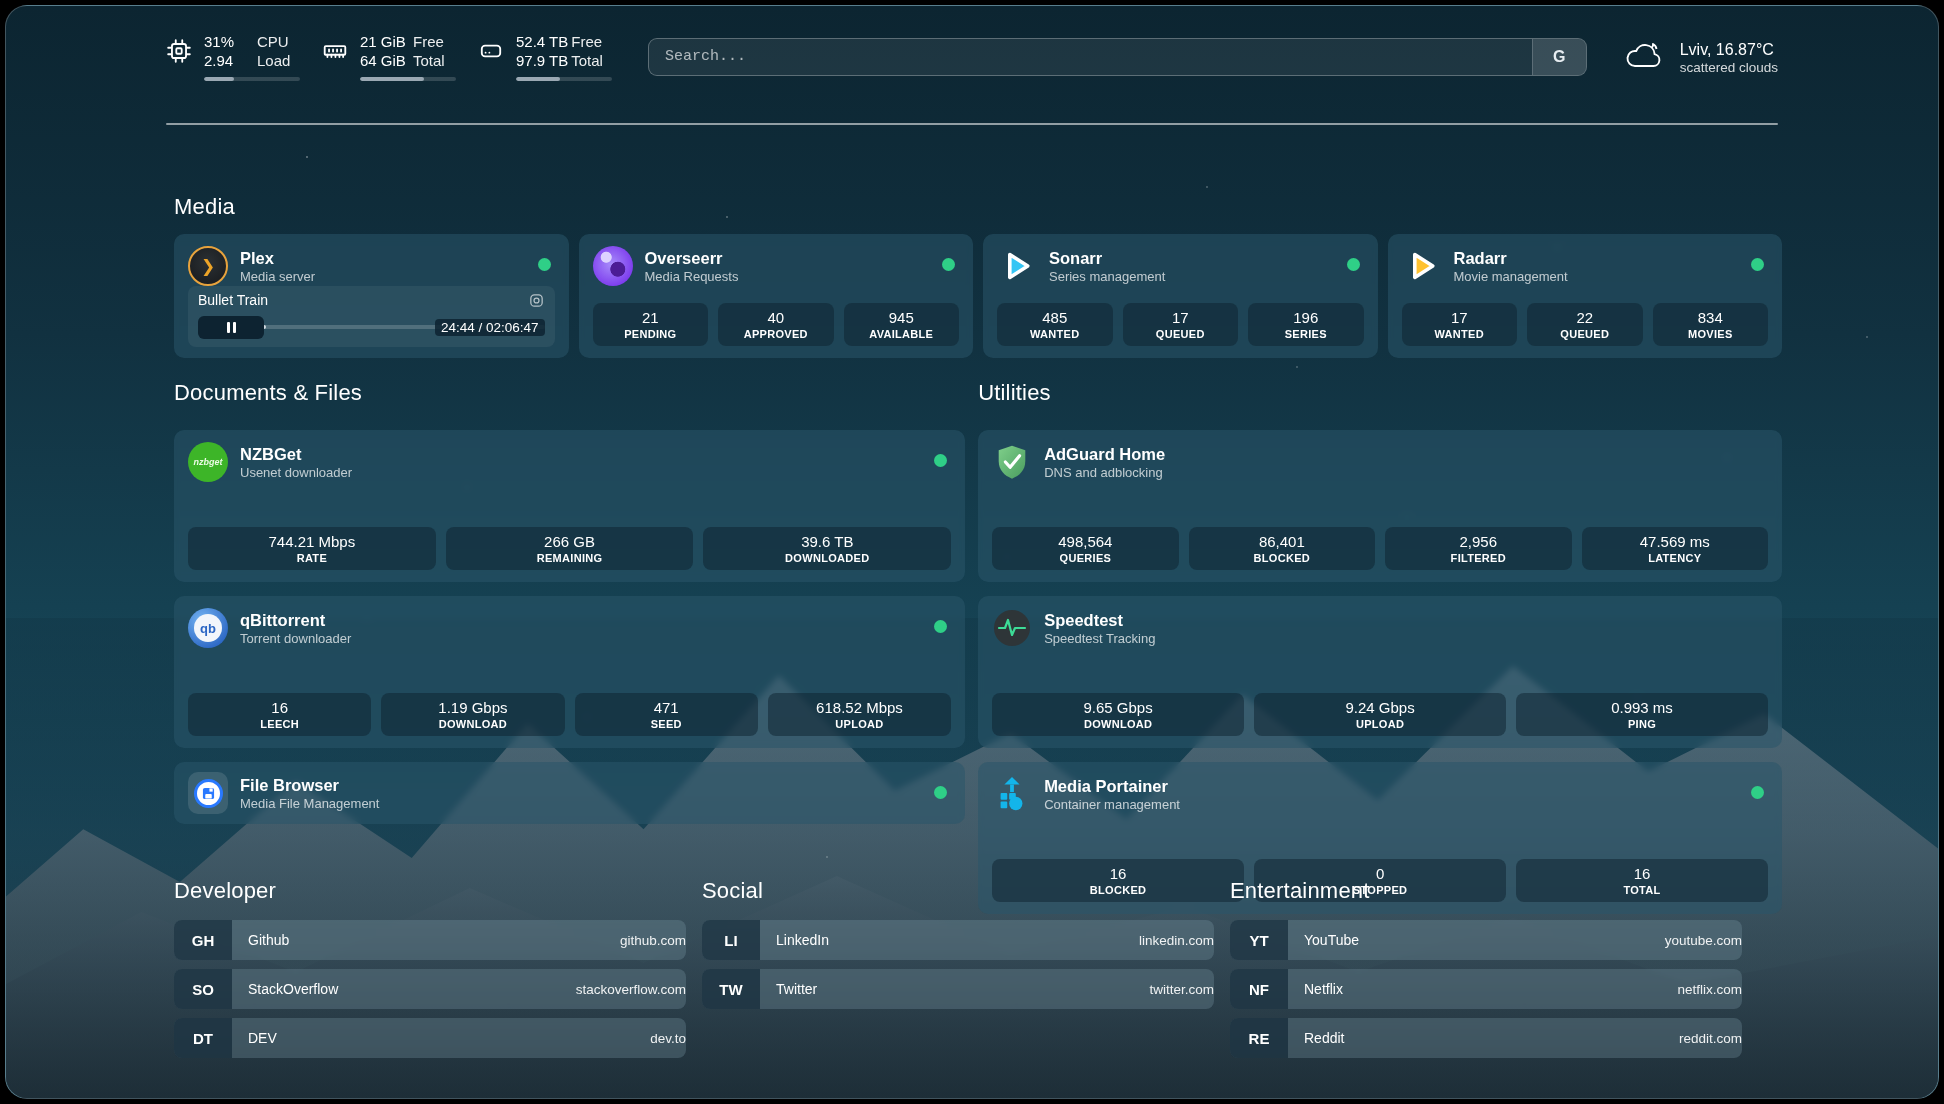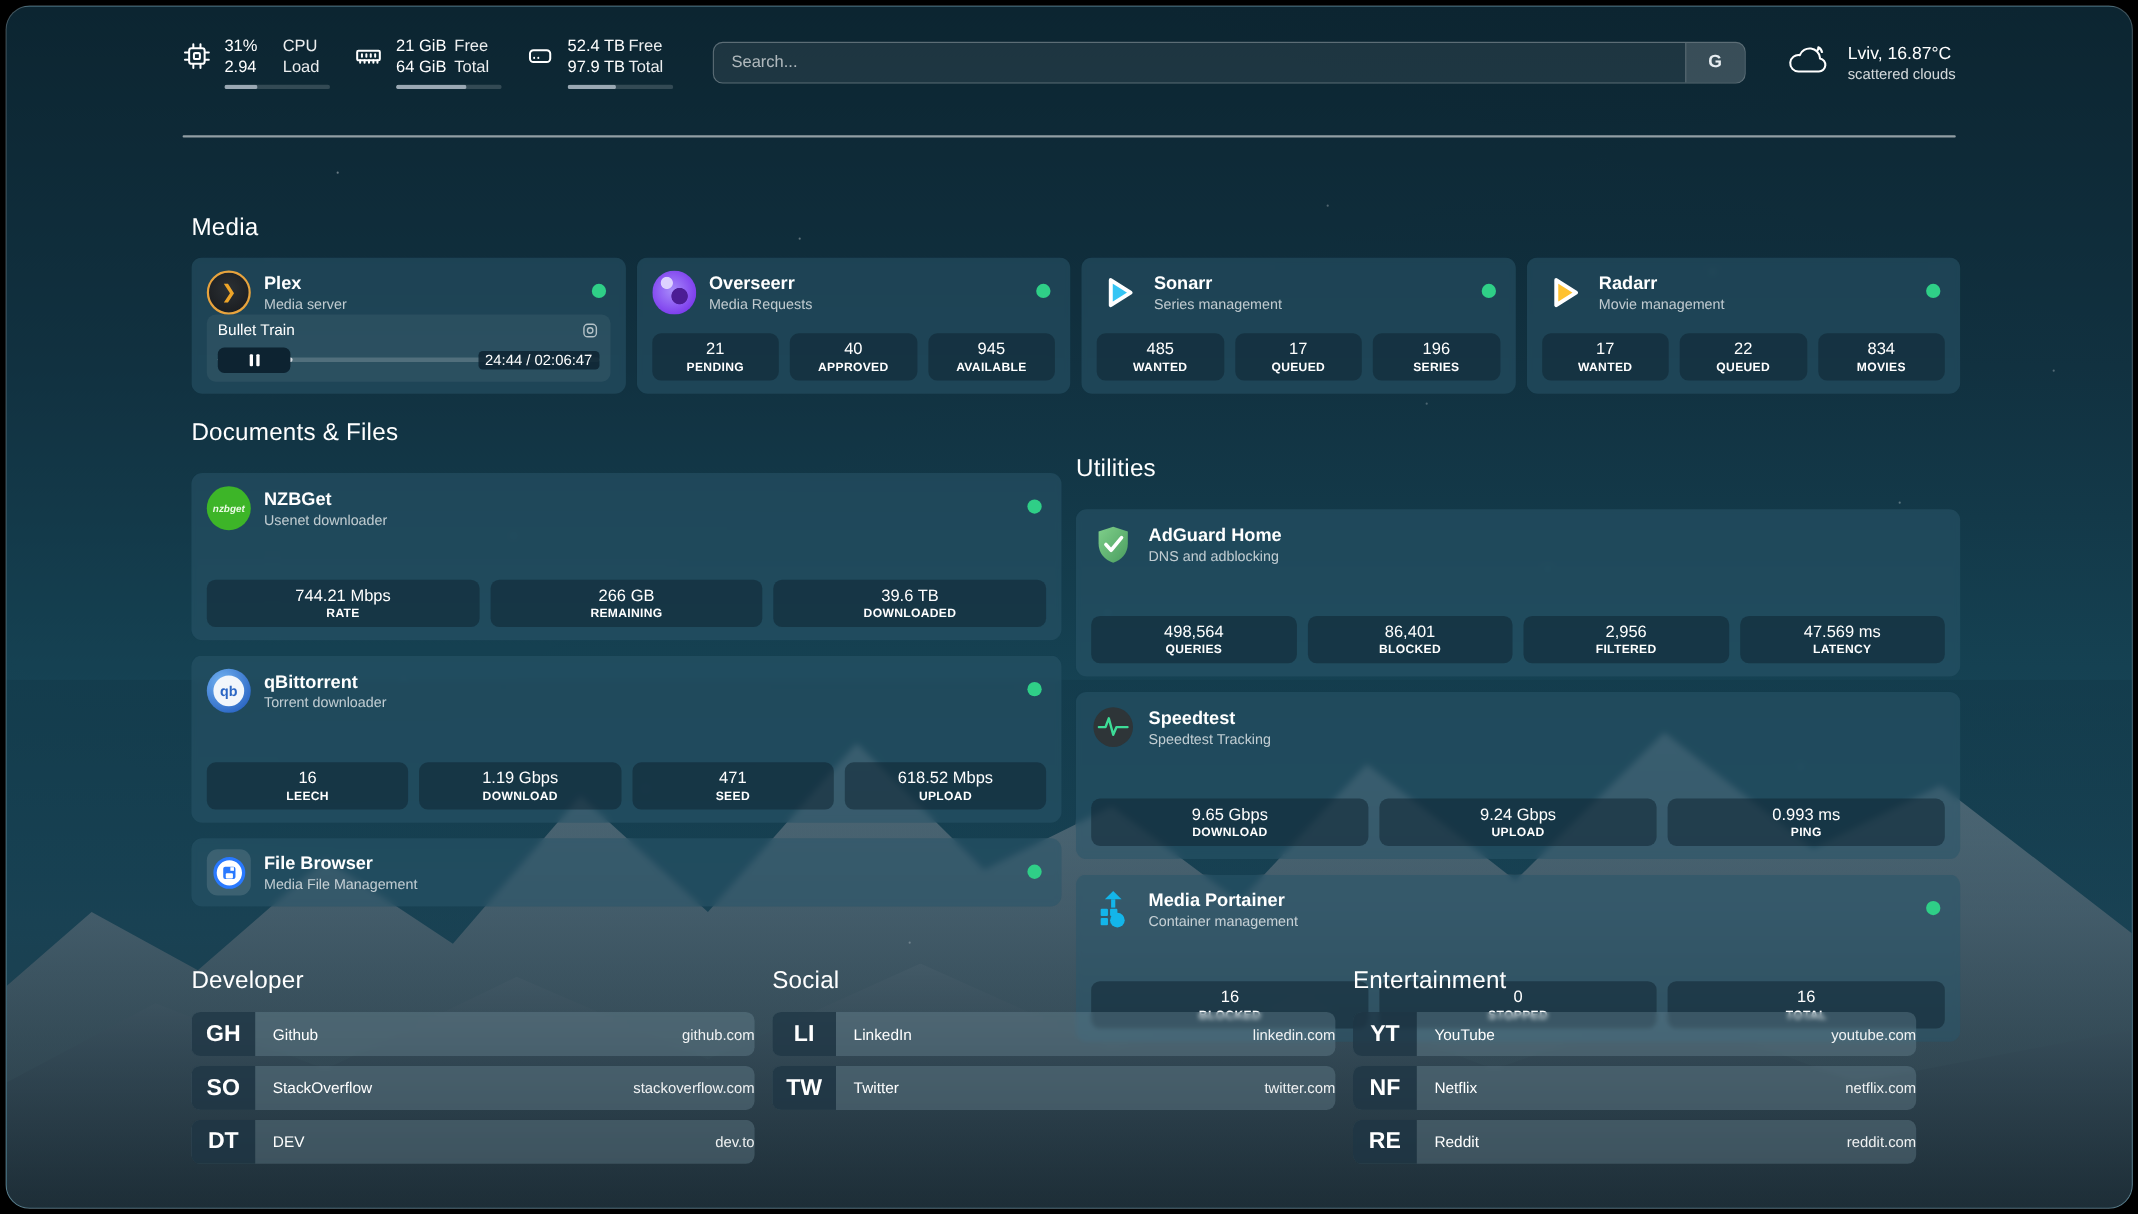--- a/index.html
+++ b/index.html
@@ -38,21 +38,21 @@
   .stat-cols { display:flex; gap:3px; }
   .stat-col { display:flex; flex-direction:column; font-size:15px; line-height:19px; }
   .stat-col.values { min-width:50px; }
   .stat-col.labels { color:rgba(255,255,255,0.92); }
   .hbar { margin-top:7px; width:96px; height:4px; border-radius:2px; background:rgba(255,255,255,0.16); overflow:hidden; }
   .hbar i { display:block; height:100%; background:#9aa8b3; border-radius:2px; }
 
   .search { flex:1; margin:0 36px; height:38px; display:flex; align-items:stretch; overflow:hidden;
     border:1px solid rgba(255,255,255,0.28); border-radius:9px; background:rgba(255,255,255,0.07); }
   .search input { flex:1; background:transparent; border:none; outline:none; color:#e8edf0;
-    font-size:15px; padding:0 16px; font-family:Liberation Sans, sans-serif; }
+    font-size:15px; padding:0 16px; font-family:Liberation Mono, monospace; }
   .search input::placeholder { color:rgba(255,255,255,0.65); }
   .gbtn { width:54px; border:none; border-left:1px solid rgba(255,255,255,0.18); cursor:pointer;
     background:rgba(255,255,255,0.12); color:#e7edf1; font-size:16px; font-weight:600; font-family:inherit; }
 
   .weather { display:flex; align-items:center; gap:13px; }
   .weather svg { width:44px; height:34px; stroke:#fff; fill:none; stroke-width:1.9; stroke-linejoin:round; }
   .weather .w1 { font-size:16px; line-height:21px; }
   .weather .w2 { font-size:13.5px; color:rgba(255,255,255,0.82); }
 
   .divider { position:absolute; top:117px; left:160px; right:160px; height:2px;
@@ -106,34 +106,34 @@
   .ic-qb b { width:28px; height:28px; border-radius:50%; background:#f2f6fb; color:#2b66c4;
     font-size:13px; font-weight:700; display:flex; align-items:center; justify-content:center; }
   .ic-fb { width:42px; height:42px; border-radius:10px; background:rgba(255,255,255,0.12);
     display:flex; align-items:center; justify-content:center; }
   .ic-fb .ring { width:29px; height:29px; border-radius:50%; background:#fff; border:3px solid #2979ff;
     display:flex; align-items:center; justify-content:center; }
 
   
   .row2 { position:absolute; top:374px; left:168px; right:156px; display:flex; gap:13px; z-index:3;justify-content:center; }
   .col-docs { width:49.2%; }
-  .col-utils { flex:1;margin-top:33px; }
+  .col-utils { flex:1; }
   .row2 .sec-title { margin-bottom:24px; }
   .row2 .card { margin-bottom:14px; }
   .card.h124 { height:152px; justify-content:space-between; }
   .card.h62 { height:62px; justify-content:center; }
 
   
   .links { position:absolute; top:872px; left:168px; right:196px; display:flex; gap:16px; z-index:3; }
   .lcol { flex:1; }
   .lcol .sec-title { margin-bottom:16px; }
   .lrow { display:flex; align-items:stretch; height:40px; border-radius:8px; overflow:hidden;
     background:rgba(125,155,170,0.30); margin-bottom:9px; cursor:pointer; backdrop-filter:blur(2px); }
   .labbr { width:58px; background:rgba(13,35,50,0.62); display:flex; align-items:center;
-    justify-content:center; font-size:21px; font-weight:600; }
+    justify-content:center; font-size:15px; font-weight:600; }
   .lname { display:flex; align-items:center; padding-left:16px; font-size:14px; }
   .lurl { margin-left:auto; display:flex; align-items:center; 
     font-size:13.5px; color:rgba(255,255,255,0.92); }
 </style>
 </head>
 <body>
 
 <div class="window">
   <div class="mtns">
     <div class="mtn-far"></div>

